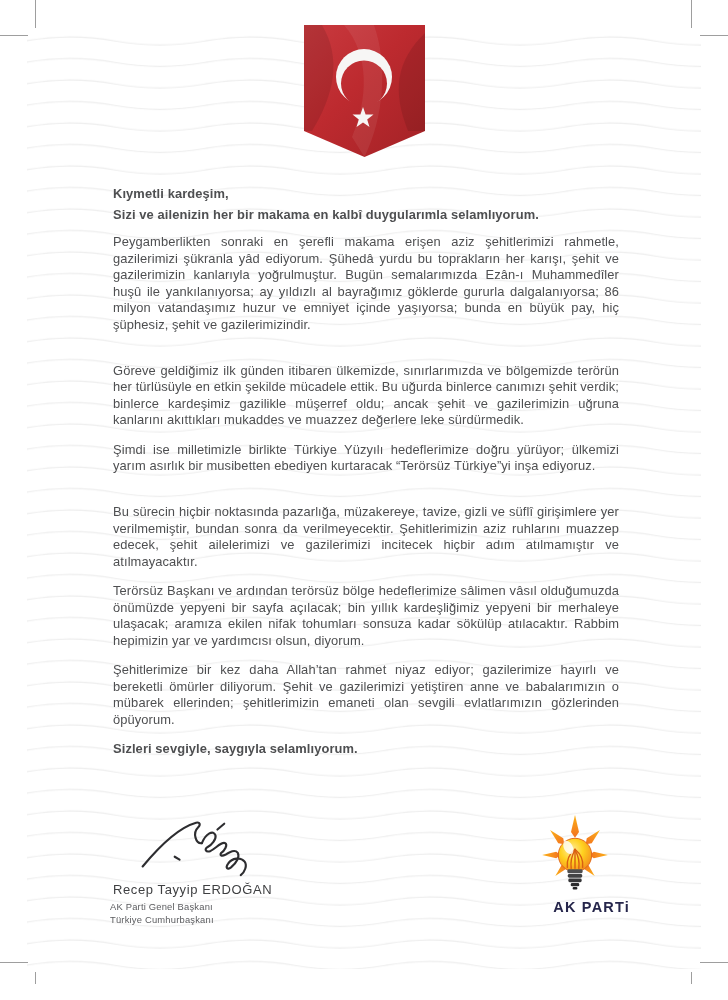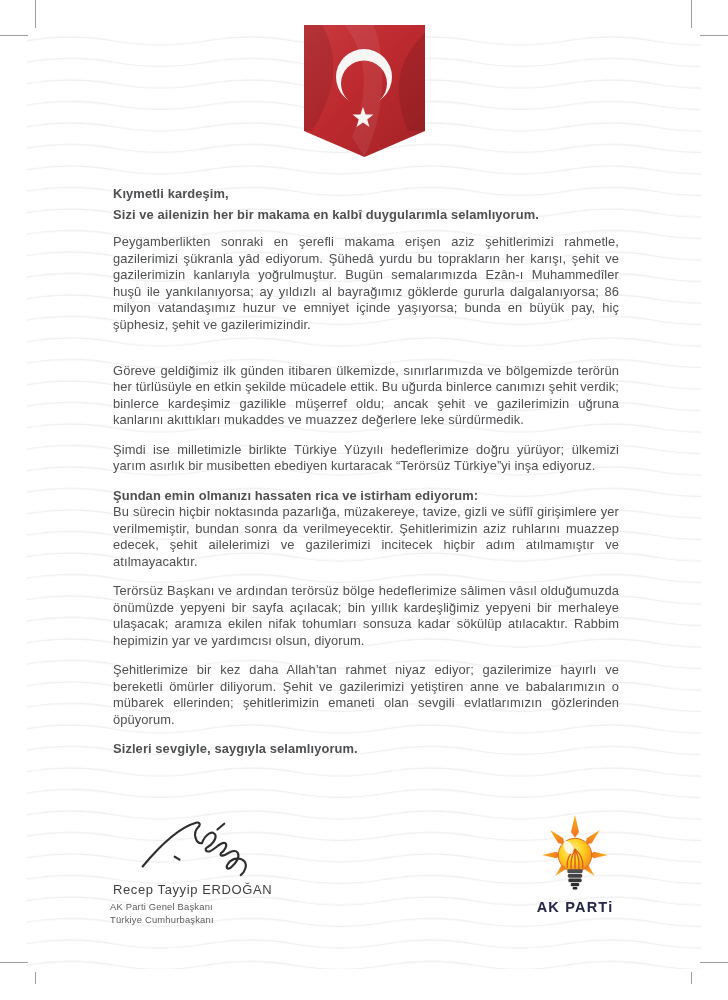--- a/index.html
+++ b/index.html
@@ -30,21 +30,21 @@
   .sig-name {
     position:absolute; left:3px; top:70px; width:170px;
     font-size:13px; font-weight:400; letter-spacing:0.6px;
     color:#3e3f41; white-space:nowrap;
   }
   .sig-titles {
     position:absolute; left:0px; top:89px; width:170px; text-align:left;
     font-size:9.4px; line-height:12.5px; color:#5a5b5e; letter-spacing:0.2px;
   }
 
-  .akp { position:absolute; left:520px; top:813px; width:110px; text-align:center; }
+  .akp { position:absolute; left:520px; top:813px; width:110px; text-align:right; }
   .akp-logo { display:block; margin:0 auto; width:96px; height:84px; }
   .akp-word {
     margin-top:2px; font-size:14.5px; font-weight:700;
     letter-spacing:1.2px; color:#26264b;
   }
 </style>
 </head>
 <body>
 
 <div class="page">
@@ -92,21 +92,21 @@
     <p class="greeting"><span>Kıymetli kardeşim,</span><br>
       <span>Sizi ve ailenizin her bir makama en kalbî duygularımla selamlıyorum.</span></p>
 
     <p>Peygamberlikten sonraki en şerefli makama erişen aziz şehitlerimizi rahmetle, gazilerimizi şükranla yâd ediyorum. Şühedâ yurdu bu toprakların her karışı, şehit ve gazilerimizin kanlarıyla yoğrulmuştur. Bugün semalarımızda Ezân-ı Muhammedîler huşû ile yankılanıyorsa; ay yıldızlı al bayrağımız göklerde gururla dalgalanıyorsa; 86 milyon vatandaşımız huzur ve emniyet içinde yaşıyorsa; bunda en büyük pay, hiç şüphesiz, şehit ve gazilerimizindir.</p>
 
     <p><br>
       <span>Göreve geldiğimiz ilk günden itibaren ülkemizde, sınırlarımızda ve bölgemizde terörün her türlüsüyle en etkin şekilde mücadele ettik. Bu uğurda binlerce canımızı şehit verdik; binlerce kardeşimiz gazilikle müşerref oldu; ancak şehit ve gazilerimizin uğruna kanlarını akıttıkları mukaddes ve muazzez değerlere leke sürdürmedik.</span></p>
 
     <p>Şimdi ise milletimizle birlikte Türkiye Yüzyılı hedeflerimize doğru yürüyor; ülkemizi yarım asırlık bir musibetten ebediyen kurtaracak “Terörsüz Türkiye”yi inşa ediyoruz.</p>
 
-    <p><strong>Şundan emin olmanızı hassaten rica ve istirham ediyorum:</strong><br>
+    <p><br>
       <span>Bu sürecin hiçbir noktasında pazarlığa, müzakereye, tavize, gizli ve süflî girişimlere yer verilmemiştir, bundan sonra da verilmeyecektir. Şehitlerimizin aziz ruhlarını muazzep edecek, şehit ailelerimizi ve gazilerimizi incitecek hiçbir adım atılmamıştır ve atılmayacaktır.</span></p>
 
     <p>Terörsüz Başkanı ve ardından terörsüz bölge hedeflerimize sâlimen vâsıl olduğumuzda önümüzde yepyeni bir sayfa açılacak; bin yıllık kardeşliğimiz yepyeni bir merhaleye ulaşacak; aramıza ekilen nifak tohumları sonsuza kadar sökülüp atılacaktır. Rabbim hepimizin yar ve yardımcısı olsun, diyorum.</p>
 
     <p>Şehitlerimize bir kez daha Allah’tan rahmet niyaz ediyor; gazilerimize hayırlı ve bereketli ömürler diliyorum. Şehit ve gazilerimizi yetiştiren anne ve babalarımızın o mübarek ellerinden; şehitlerimizin emaneti olan sevgili evlatlarımızın gözlerinden öpüyorum.</p>
 
     <p class="closing">Sizleri sevgiyle, saygıyla selamlıyorum.</p>
   </div>
 
   <div class="signature">

